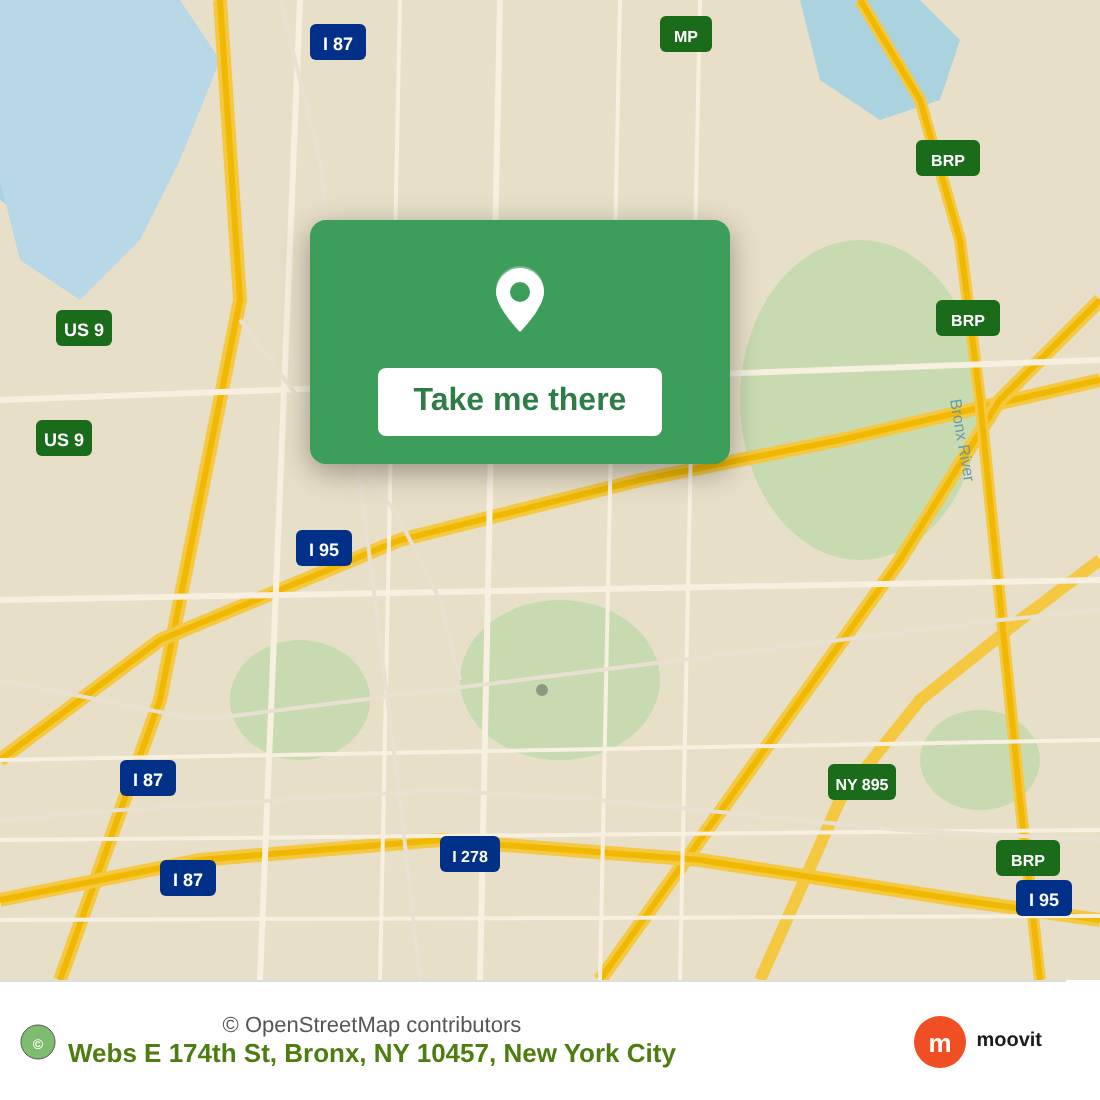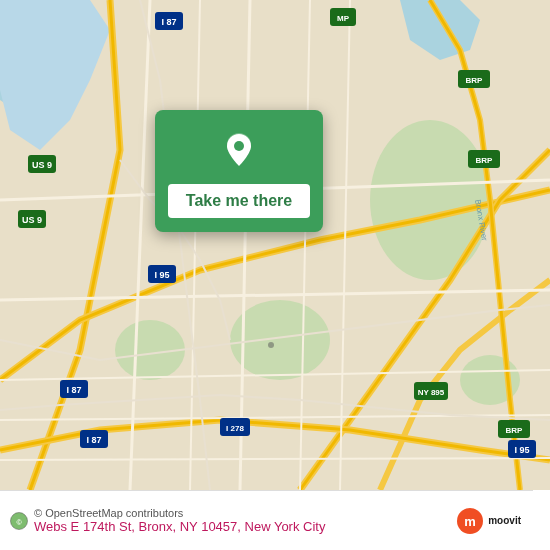--- a/index.html
+++ b/index.html
@@ -25,21 +25,21 @@
       top: 0; left: 0;
       width: 100%;
       height: 100%;
     }
 
     
     .location-card {
       position: absolute;
       top: 110px;
       left: 155px;
-      width: 168px;
+      width: 210px;
       background: #3c9e5a;
       border-radius: 8px;
       display: flex;
       flex-direction: column;
       align-items: center;
       padding: 18px 20px 14px 20px;
       box-shadow: 0 4px 15px rgba(0,0,0,0.35);
       z-index: 10;
     }
 
@@ -64,20 +64,21 @@
     
     #bottom-bar {
       width: 533px;
       height: 60px;
       background: white;
       border-top: 1px solid #ddd;
       display: flex;
       align-items: center;
       justify-content: space-between;
       padding: 0 12px 0 10px;
+      text-align: center;
     }
 
     .bottom-left {
       display: flex;
       align-items: center;
       gap: 6px;
       flex: 1;
     }
 
     .osm-logo {
@@ -86,22 +87,22 @@
       flex-shrink: 0;
     }
 
     .attribution-text {
       font-size: 11px;
       color: #555;
     }
 
     .address-text {
       font-size: 13px;
-      color: #be185d;
-      font-weight: 400;
+      color: #4d7c0f;
+      font-weight: 700;
     }
 
     .moovit-logo {
       display: flex;
       align-items: center;
       gap: 4px;
       flex-shrink: 0;
     }
 
     .moovit-icon {

